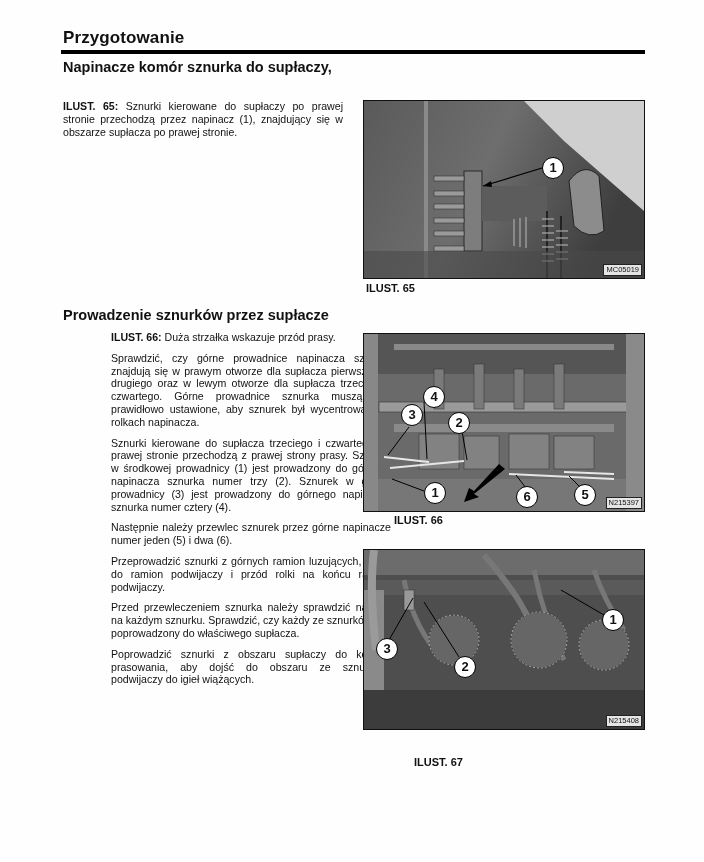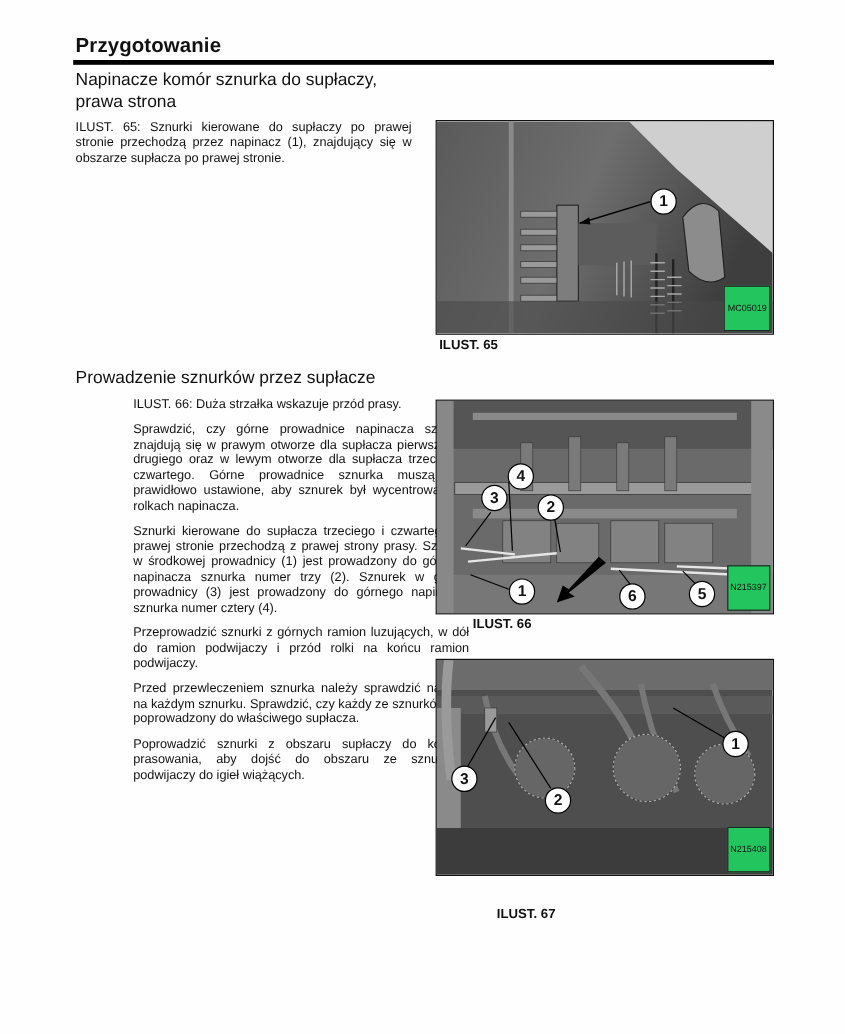--- a/index.html
+++ b/index.html
@@ -1,37 +1,36 @@
 <!DOCTYPE html>
 <html><head>
   <meta charset="utf-8">
   <style>
     html, body { margin:0; padding:0; background:#fefefe; }
     body { width:704px; height:862px; position:relative; overflow:hidden; font-family:"Liberation Sans", sans-serif; color:#111; }
     .page-title { position:absolute; left:63px; top:28px; font-size:17px; font-weight:bold; letter-spacing:0.1px; }
     .title-rule { position:absolute; left:61px; top:50px; width:584px; height:4px; background:#000; }
-    .h2 { position:absolute; left:63px; font-size:14.5px; font-weight:normal; line-height:18px; }
+    .h2 { position:absolute; left:63px; font-size:14.5px; font-weight:bold; line-height:18px; }
     .col { position:absolute; left:63px; width:280px; font-size:10.6px; line-height:12.8px; text-align:justify; }
     .col p { margin:0 0 8px 0; }
-    .col b { font-weight:normal; }
+    .col b { font-weight:bold; }
     .fig { position:absolute; left:363px; width:280px; border:1.5px solid #111; overflow:hidden; }
     .fig svg { display:block; width:100%; height:100%; }
     .caption { position:absolute; left:366px; font-size:11px; font-weight:bold; }
-    .code { position:absolute; right:2px; bottom:2px; background:#22c55e; border:1px solid #222; font-size:7.5px; padding:13px 2px; line-height:10px; font-family:"Liberation Sans", sans-serif; }
+    .code { position:absolute; right:2px; bottom:2px; background:#e5e5e5; border:1px solid #222; font-size:7.5px; padding:0 2px; line-height:10px; font-family:"Liberation Sans", sans-serif; }
     .callout { position:absolute; width:20px; height:20px; border-radius:50%; background:#fff; border:1.5px solid #000; font-size:13px; font-weight:bold; text-align:center; line-height:20px; box-sizing:content-box; }
   </style>
 </head>
 <body>
 
 <div class="page-title">Przygotowanie</div>
 <div class="title-rule"></div>
 
 <div class="h2" style="top:58px;">
   <div>Napinacze komór sznurka do supłaczy,</div>
-  <div>prawa strona</div>
 </div>
 
 <div class="col" style="top:100px;">
   <p><b>ILUST. 65:</b><span> Sznurki kierowane do supłaczy po prawej stronie przechodzą przez napinacz (1), znajdujący się w obszarze supłacza po prawej stronie.</span></p>
 </div>
 
 <div class="fig" style="top:100px;height:177px;">
   <svg viewBox="0 0 280 177" preserveAspectRatio="none">
     <defs>
       <linearGradient id="g1" x1="0" y1="0" x2="1" y2="0.3">
@@ -83,20 +82,21 @@
   <div class="code">MC05019</div>
 </div>
 <div class="caption" style="top:282px;">ILUST. 65</div>
 
 <div class="h2" style="top:306px;">Prowadzenie sznurków przez supłacze</div>
 
 <div class="col" style="top:331px;margin-left:48px;">
   <p><b>ILUST. 66:</b><span>  Duża strzałka wskazuje przód prasy.</span></p>
   <p><span>Sprawdzić, czy górne prowadnice napinacza sznurka znajdują się w prawym otworze dla supłacza pierwszego i drugiego oraz w lewym otworze dla supłacza trzeciego i czwartego. Górne prowadnice sznurka muszą być prawidłowo ustawione, aby sznurek był wycentrowany w rolkach napinacza.</span></p>
   <p><span>Sznurki kierowane do supłacza trzeciego i czwartego po prawej stronie przechodzą z prawej strony prasy. Sznurek w środkowej prowadnicy (1) jest prowadzony do górnego napinacza sznurka numer trzy (2). Sznurek w górnej prowadnicy (3) jest prowadzony do górnego napinacza sznurka numer cztery (4).</span></p>
+  <p><span>Następnie należy przewlec sznurek przez górne napinacze numer jeden (5) i dwa (6).</span></p>
   <p><span>Przeprowadzić sznurki z górnych ramion luzujących, w dół do ramion podwijaczy i przód rolki na końcu ramion podwijaczy.</span></p>
   <p><span>Przed przewleczeniem sznurka należy sprawdzić naklejki na każdym sznurku. Sprawdzić, czy każdy ze sznurków jest poprowadzony do właściwego supłacza.</span></p>
   <p><span>Poprowadzić sznurki z obszaru supłaczy do komory prasowania, aby dojść do obszaru ze sznurkami podwijaczy do igieł wiążących.</span></p>
 </div>
 
 <div class="fig" style="top:333px;height:177px;">
   <svg viewBox="0 0 280 177" preserveAspectRatio="none">
     <rect width="280" height="177" fill="#6a6a6a"></rect>
     <rect x="0" y="0" width="280" height="40" fill="#555"></rect>
     <rect x="30" y="10" width="220" height="6" fill="#8a8a8a"></rect>

